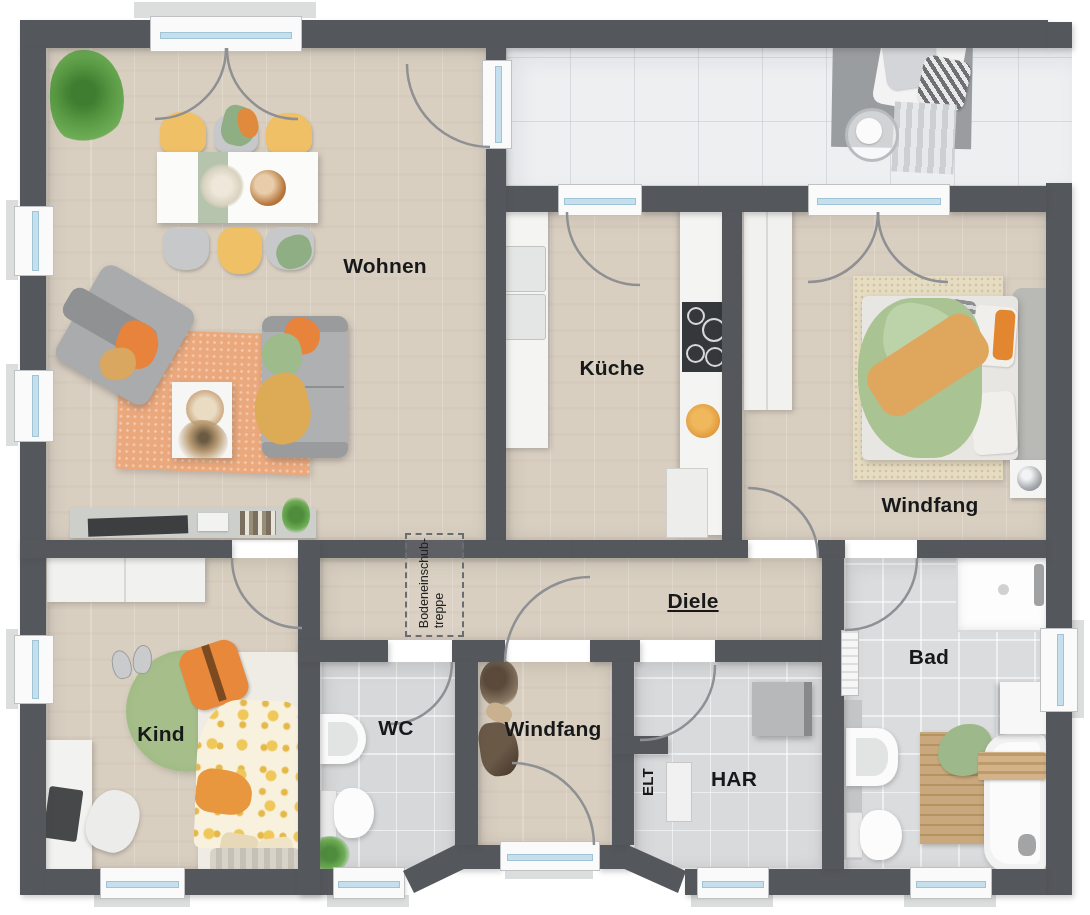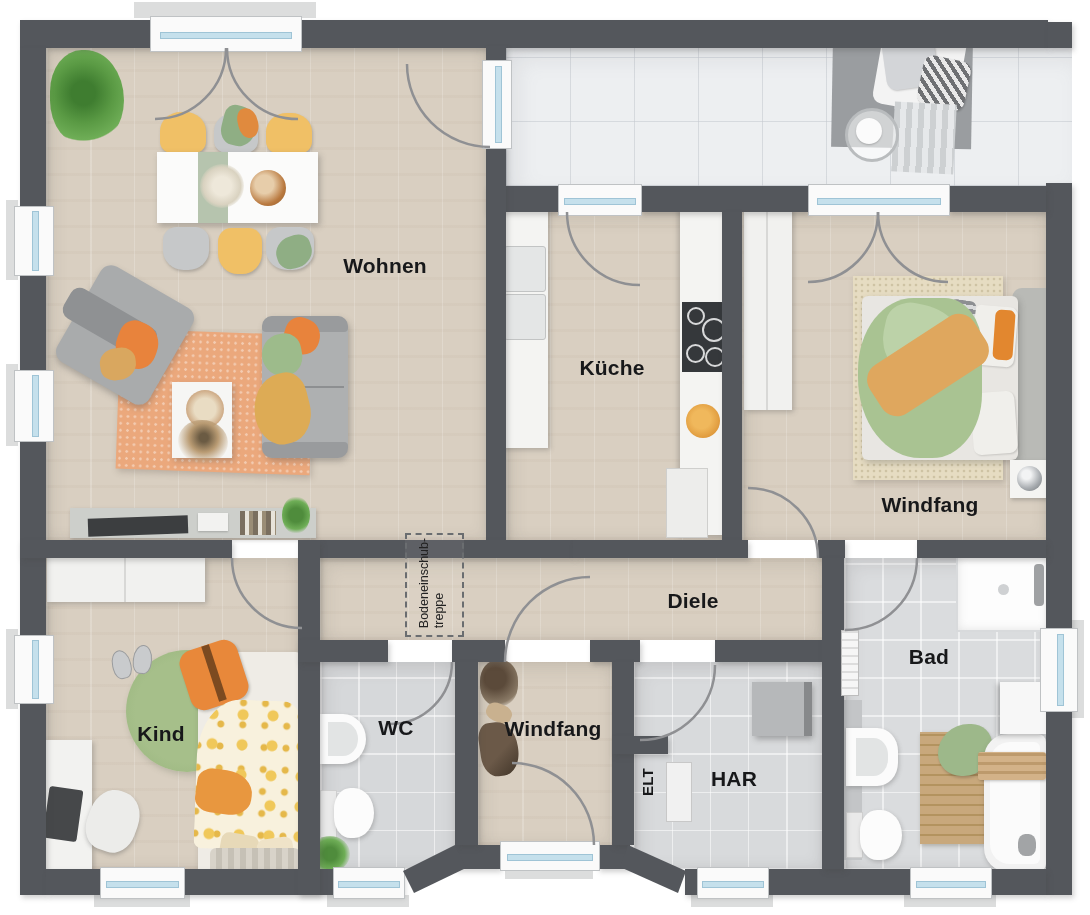--- a/index.html
+++ b/index.html
@@ -275,21 +275,21 @@
     </g>
     <g fill="#54575c" stroke="none">
       <polygon points="403,871 455,845 466,868 414,893"></polygon>
       <polygon points="628,845 686,871 678,893 620,867"></polygon>
     </g>
   </svg>
 
   <div class="label" style="left:385px;top:266px;">Wohnen</div>
   <div class="label" style="left:612px;top:368px;">Küche</div>
   <div class="label" style="left:930px;top:505px;">Windfang</div>
-  <div class="label" style="left:693px;top:601px;">Diele</div>
+  <div class="label" style="left:693px;top:601px;text-decoration:underline;">Diele</div>
   <div class="label" style="left:929px;top:657px;">Bad</div>
   <div class="label" style="left:161px;top:734px;">Kind</div>
   <div class="label" style="left:396px;top:728px;text-align:right;">WC</div>
   <div class="label" style="left:553px;top:729px;">Windfang</div>
   <div class="label vert" style="left:647px;top:782px;font-size:15px;">ELT</div>
   <div class="label" style="left:734px;top:779px;">HAR</div>
 
   <div class="dashedbox" style="left:405px;top:533px;width:55px;height:100px;"></div>
   <div class="atticlabel" style="left:432px;top:583px;">
     <span>Bodeneinschub-</span><br>

